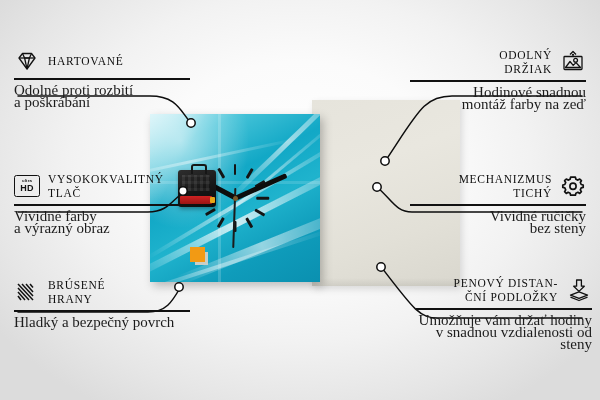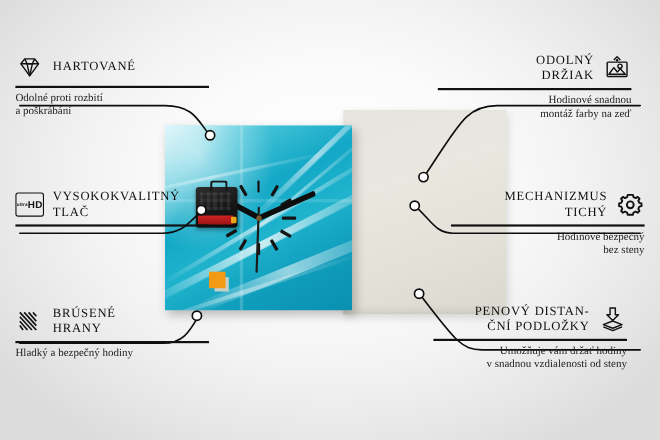--- a/index.html
+++ b/index.html
@@ -210,21 +210,21 @@
     color: #0f0f0f;
     text-transform: uppercase;
   }
   .feature .rule {
     height: 1.6px;
     background: #111;
     margin: 4px 0 4px 0;
   }
   .feature .desc {
     font-family: "Liberation Serif", serif;
-    font-size: 10px;
+    font-size: 15px;
     line-height: 12.4px;
     color: #1c1c1c;
   }
   .feature.left .head { justify-content: flex-start; }
   .feature.left .title { text-align: left; }
   .feature.left .desc { text-align: left; }
   .feature.right .head { justify-content: flex-end; flex-direction: row; }
   .feature.right .title { text-align: right; }
   .feature.right .desc { text-align: right; }
 
@@ -235,31 +235,31 @@
     display: flex;
     align-items: center;
     justify-content: center;
   }
   .icon-box svg { display: block; }
 
   
   #f-glass   { left: 14px;  top: 48px;  }
   #f-print   { left: 14px;  top: 172px; }
   #f-edges   { left: 14px;  top: 278px; }
-  #f-holder  { left: 398px; top: 48px;  width: 176px; }
+  #f-holder  { left: 410px; top: 48px;  width: 176px; }
   #f-mech    { left: 410px; top: 172px; width: 176px; }
-  #f-foam    { left: 394px; top: 276px; width: 176px; }
+  #f-foam    { left: 416px; top: 276px; width: 176px; }
 
   .hd-badge {
     width: 24px;
     height: 20px;
     border: 1.4px solid #111;
     border-radius: 2.5px;
     display: flex;
-    flex-direction: row;
+    flex-direction: column;
     align-items: center;
     justify-content: center;
     line-height: 1;
   }
   .hd-badge .ultra {
     font-family: "Liberation Sans", sans-serif;
     font-size: 4.2px;
     font-weight: bold;
     letter-spacing: 0.2px;
     color: #111;
@@ -402,20 +402,24 @@
           <span class="ultra">ultra</span>
           <span class="hd">HD</span>
         </span>
       </span>
       <div>
         <div class="title">VYSOKOKVALITNÝ</div>
         <div class="title">TLAČ</div>
       </div>
     </div>
     <div class="rule"></div>
+    <div class="desc">
+      <div>Vividné farby</div>
+      <div>a výrazný obraz</div>
+    </div>
   </div>
 
   <div class="feature left" id="f-edges">
     <div class="head">
       <span class="icon-box">
         <svg width="26" height="22" viewBox="0 0 26 22">
           <g stroke="#111" stroke-width="1.5" stroke-linecap="butt">
             <path d="M4,3 L19,19"></path>
             <path d="M8,3 L19,15"></path>
             <path d="M12,3 L19,11"></path>
@@ -426,21 +430,21 @@
           </g>
         </svg>
       </span>
       <div>
         <div class="title">BRÚSENÉ</div>
         <div class="title">HRANY</div>
       </div>
     </div>
     <div class="rule"></div>
     <div class="desc">
-      <div>Hladký a bezpečný hodiny</div>
+      <div>Hladký a bezpečný povrch</div>
     </div>
   </div>
 
   <div class="feature right" id="f-holder">
     <div class="head">
       <div>
         <div class="title">ODOLNÝ</div>
         <div class="title">DRŽIAK</div>
       </div>
       <span class="icon-box">
@@ -472,21 +476,21 @@
         <svg width="26" height="24" viewBox="0 0 26 24">
           <g fill="none" stroke="#111" stroke-width="1.7" stroke-linejoin="round">
             <path d="M13,3.2 l2.4,0 l0.5,2.0 l2.0,0.9 l1.8,-1.1 l1.7,1.7 l-1.1,1.8 l0.9,2.0 l2.0,0.5 l0,2.4 l-2.0,0.5 l-0.9,2.0 l1.1,1.8 l-1.7,1.7 l-1.8,-1.1 l-2.0,0.9 l-0.5,2.0 l-2.4,0 l-2.4,0 l-0.5,-2.0 l-2.0,-0.9 l-1.8,1.1 l-1.7,-1.7 l1.1,-1.8 l-0.9,-2.0 l-2.0,-0.5 l0,-2.4 l2.0,-0.5 l0.9,-2.0 l-1.1,-1.8 l1.7,-1.7 l1.8,1.1 l2.0,-0.9 l0.5,-2.0 Z"></path>
             <circle cx="13" cy="12.2" r="3.1"></circle>
           </g>
         </svg>
       </span>
     </div>
     <div class="rule"></div>
     <div class="desc">
-      <div>Hodinové bezpečný</div>
+      <div>Vividné ručičky</div>
       <div>bez steny</div>
     </div>
   </div>
 
   <div class="feature right" id="f-foam">
     <div class="head">
       <div>
         <div class="title">PENOVÝ DISTAN-</div>
         <div class="title">ČNÍ PODLOŽKY</div>
       </div>

